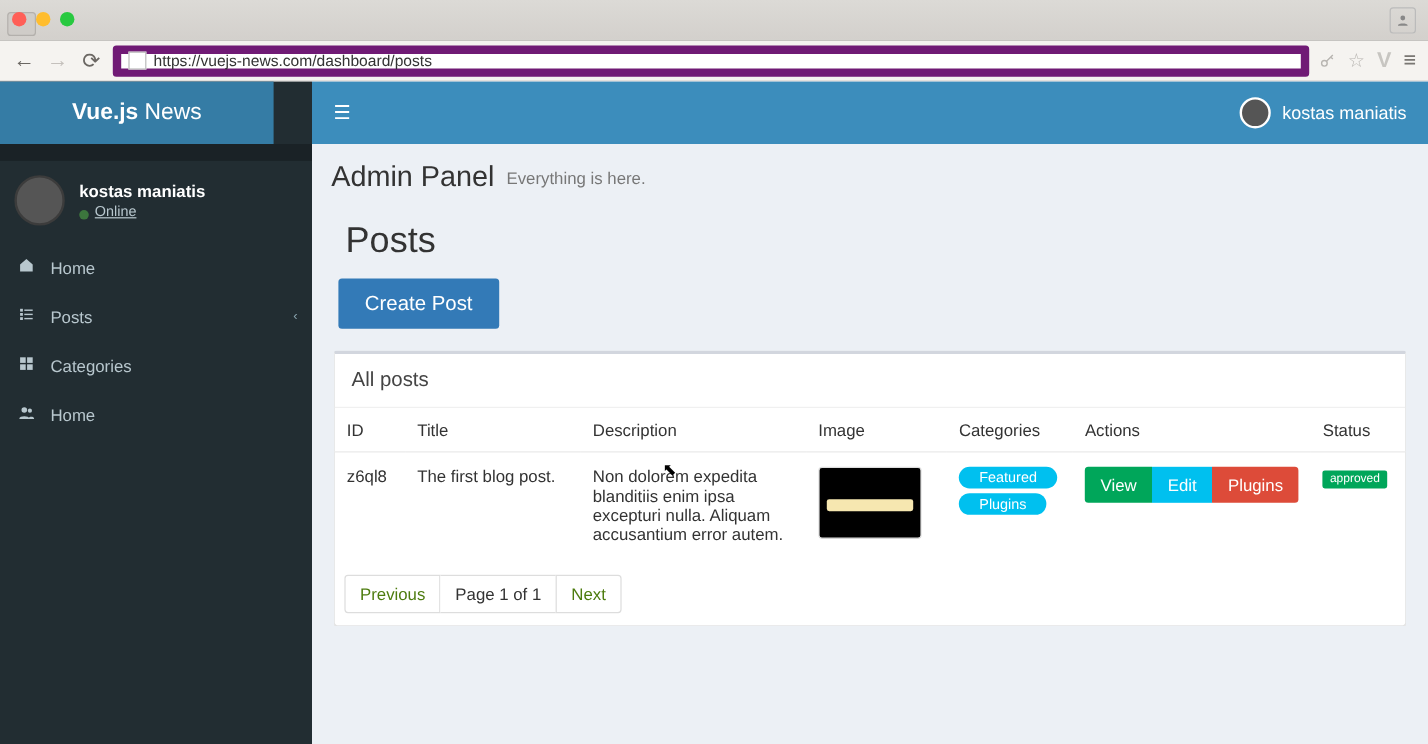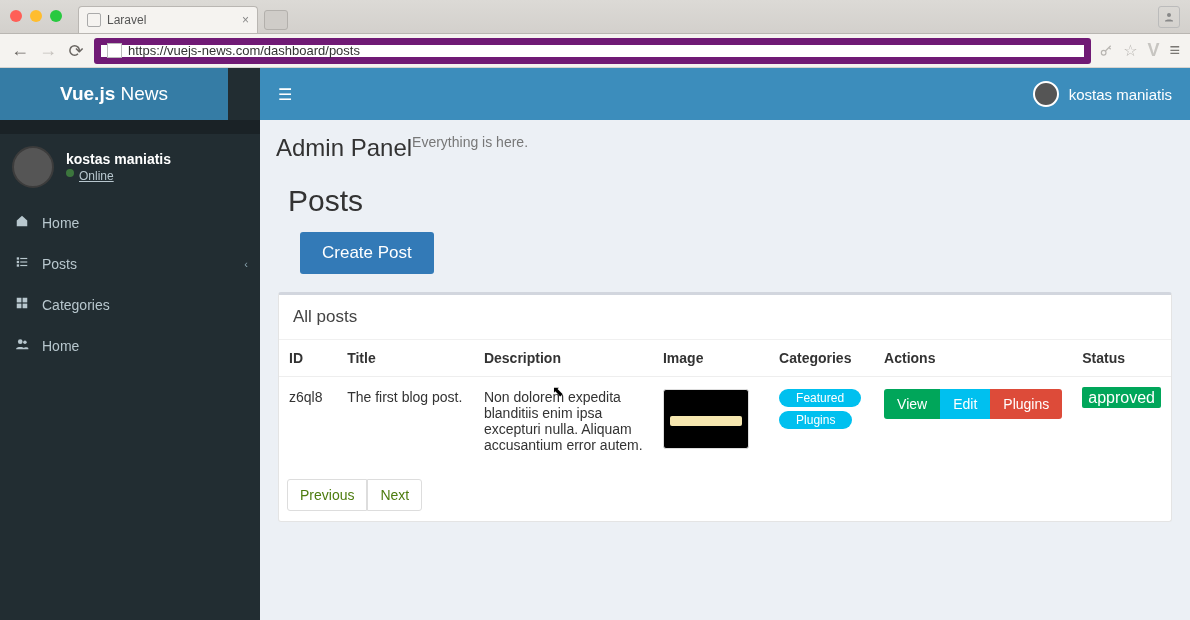--- a/index.html
+++ b/index.html
@@ -30,78 +30,73 @@
   .sidebar-brand b{font-weight:700;}
   .main{ flex:1; background:#ecf0f5; display:flex; flex-direction:column; }
   .main-top{ height:52px; background:#3c8dbc; display:flex; align-items:center; justify-content:space-between; padding:0 18px; color:#fff;}
   .hamb{font-size:16px;color:#fff;}
   .userarea{display:flex;align-items:center;gap:10px;font-size:15px;}
   .avatar-sm{width:26px;height:26px;border-radius:50%;background:#555;border:2px solid #fff;}
   .darkstrip{height:14px;background:#1a2226;}
   .userpanel{display:flex;align-items:center;gap:12px;padding:12px 12px 14px 12px;}
   .avatar-lg{width:42px;height:42px;border-radius:50%;background:#555;border:2px solid #3c3c3c;}
   .userpanel .uname{color:#fff;font-size:14px;font-weight:600;}
-  .userpanel .status{font-size:12px;color:#b8c7ce;display:flex;align-items:flex-start;gap:5px;margin-top:2px;text-decoration:underline;}
+  .userpanel .status{font-size:12px;color:#b8c7ce;display:flex;align-items:flex-end;gap:5px;margin-top:2px;text-decoration:underline;}
   .dot{width:8px;height:8px;border-radius:50%;background:#3c763d;}
   .menu{list-style:none;}
   .menu li{display:flex;align-items:center;gap:12px;padding:12px 14px;font-size:14px;color:#b8c7ce;position:relative;}
   .menu li .chev{position:absolute;right:12px;font-size:11px;color:#8aa4af;}
   .menu .mi{width:16px;text-align:center;}
-  .content-header{padding:14px 16px 8px 16px; display:flex; align-items:flex-start; }
+  .content-header{padding:14px 16px 8px 16px; display:flex; align-items:center; gap:10px;}
   .content-header h1{font-weight:400;color:#333;font-size:24px;}
   .content-header small{color:#777;font-size:14px;}
   .content{padding:6px 18px 18px 18px;}
   .page-title{font-size:30px;color:#333;font-weight:400;margin:8px 10px 14px 10px;}
-  .btn-create{background:#337ab7;color:#fff;border:none;padding:11px 22px;font-size:17px;border-radius:3px;margin-left:22px;margin-bottom:18px;cursor:pointer;}
+  .btn-create{background:#337ab7;color:#fff;border:none;padding:11px 22px;font-size:17px;border-radius:3px;margin-left:4px;margin-bottom:18px;cursor:pointer;}
   .panel{background:#fff;border:1px solid #e4e4e4;border-top:3px solid #d2d6de;border-radius:3px;}
   .panel-head{padding:12px 14px;border-bottom:1px solid #f0f0f0;font-size:17px;color:#444;}
   table{width:100%;border-collapse:collapse;}
-  th{text-align:left;font-size:14px;color:#333;padding:10px 10px;border-bottom:1px solid #eee;font-weight:700;}
+  th{text-align:left;font-size:14px;color:#333;padding:10px 10px;border-bottom:1px solid #eee;font-weight:400;}
   td{vertical-align:top;padding:12px 10px;font-size:14px;color:#333;}
   .col-id{width:60px;}
   .col-title{width:170px;}
   .col-desc{width:210px;}
   .col-img{width:120px;}
   .col-cat{width:90px;}
   .col-act{width:180px;}
   .col-stat{width:80px;}
   .thumb{width:86px;height:60px;background:#000;border:1px solid #ddd;border-radius:3px;padding:3px;position:relative;overflow:hidden;}
   .thumb::after{content:"";position:absolute;left:6px;right:6px;top:26px;height:10px;background:linear-gradient(90deg,#f6e7b0,#f6e7b0);border-radius:2px;}
   .badge{display:inline-block;padding:2px 17px;border-radius:10px;font-size:12px;color:#fff;margin:0 3px 4px 0;}
   .b-feat{background:#00c0ef;}
   .b-plug{background:#00c0ef;}
   .btngrp{display:flex;}
   .btn{padding:7px 13px;color:#fff;font-size:14px;border:none;cursor:pointer;}
   .btn.view{background:#00a65a;border-radius:3px 0 0 3px;}
   .btn.edit{background:#00c0ef;text-align:center;}
   .btn.del{background:#dd4b39;border-radius:0 3px 3px 0;}
-  .stat{background:#00a65a;color:#fff;font-size:16px;padding:2px 6px;border-radius:2px;}
+  .stat{background:#00a65a;color:#fff;font-size:10px;padding:2px 6px;border-radius:2px;}
   .pager{display:flex;align-items:stretch;margin-top:8px;}
   .pgbtn{border:1px solid #ddd;background:#fff;color:#4d7c0f;padding:7px 12px;font-size:14px;cursor:pointer;}
   .pgbtn.left{border-radius:3px 0 0 3px;}
   .pgbtn.right{border-radius:0 3px 3px 0;text-align:center;}
   .pginfo{border:1px solid #ddd;border-left:none;border-right:none;background:#fff;color:#333;padding:7px 12px;font-size:14px;}
   .cursor-fake{position:absolute; left:552px; top:315px; font-size:14px;color:#000;pointer-events:none;}
   .viewport{position:relative;}
 </style>
 </head>
 <body>
 
 <div class="chrome">
 
   <div class="tabbar">
     <div class="traffic">
       <div class="tl red"></div>
       <div class="tl yel"></div>
       <div class="tl grn"></div>
-    </div>
-    <div class="tab">
-      <span class="page-icon"></span>
-      <span>Laravel</span>
-      <span class="close">×</span>
     </div>
     <div class="newtab"></div>
     <div class="userchip">
       <svg width="12" height="12" viewBox="0 0 24 24" fill="#888">
           <circle cx="12" cy="8" r="4"></circle>
           <path d="M4 20c0-4 16-4 16 0v1H4z"></path>
         </svg>
     </div>
   </div>
 
@@ -240,20 +235,21 @@
                   </div>
                 </td>
                 <td>
                   <span class="stat">approved</span>
                 </td>
               </tr>
             </tbody>
           </table>
           <div class="pager" style="padding:6px 8px 10px 8px;">
             <button class="pgbtn left">Previous</button>
+            <span class="pginfo">Page 1 of 1</span>
             <button class="pgbtn right">Next</button>
           </div>
         </div>
       </div>
     </div>
 
     <span class="cursor-fake">⬉</span>
   </div>
 </div>
 

